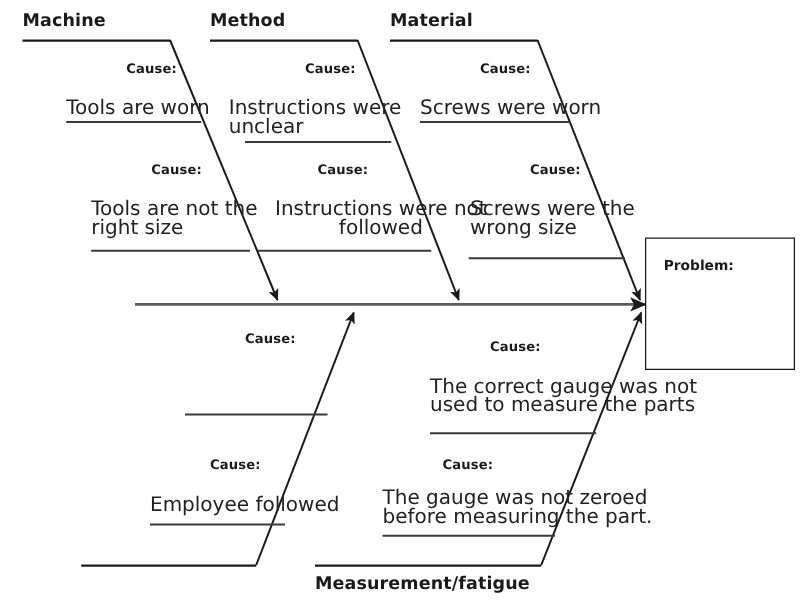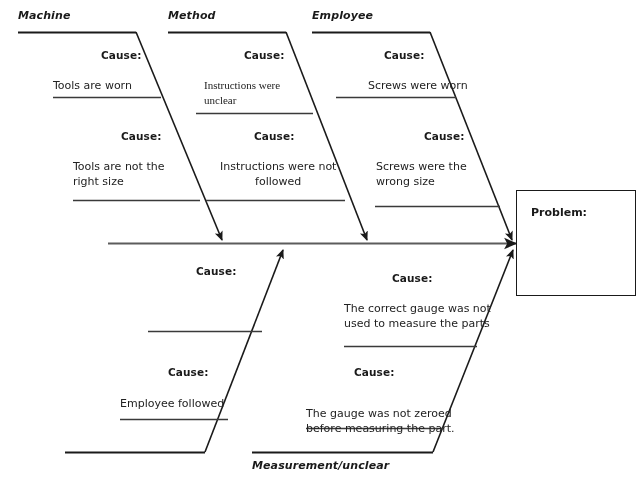--- a/index.html
+++ b/index.html
@@ -22,33 +22,32 @@
     top: 0;
     width: 644px;
     height: 484px;
   }
   .lbl {
     position: absolute;
     color: #1a1a1a;
     white-space: pre;
   }
   .cat-label {
-    font-size: 11px;
+    font-size: 14px;
     font-weight: bold;
     letter-spacing: 0.1px;
-    font-style: italic;
   }
   .cause-label {
     font-size: 10.5px;
     font-weight: bold;
     letter-spacing: 0.1px;
     margin-left: 48px;
   }
   .cause-text {
-    font-size: 11px;
+    font-size: 16px;
     font-weight: normal;
     line-height: 15px;
     color: #222222;
   }
   .problem-title {
     font-size: 11px;
     font-weight: bold;
     color: #1a1a1a;
   }
   .problem-text {
@@ -114,50 +113,50 @@
     <g>
       <line x1="148" y1="331.5" x2="262" y2="331.5" stroke="#3a3a3a" stroke-width="1.6"></line>
       <line x1="120" y1="419.5" x2="228" y2="419.5" stroke="#3a3a3a" stroke-width="1.6"></line>
       <line x1="344" y1="346.5" x2="477" y2="346.5" stroke="#3a3a3a" stroke-width="1.6"></line>
       <line x1="306" y1="428.5" x2="444" y2="428.5" stroke="#3a3a3a" stroke-width="1.6"></line>
     </g>
   </svg>
 
   <div class="lbl cat-label" style="left:18px; top:9px;">Machine</div>
   <div class="lbl cat-label" style="left:168px; top:9px;">Method</div>
-  <div class="lbl cat-label" style="left:312px; top:9px;">Employee</div>
+  <div class="lbl cat-label" style="left:312px; top:9px;">Material</div>
 
-  <div class="lbl cat-label" style="left:252px; top:459px;">Measurement/unclear</div>
+  <div class="lbl cat-label" style="left:252px; top:459px;">Measurement/fatigue</div>
 
   <div class="lbl cause-label" style="left:53px; top:49px;">Cause:</div>
   <div class="lbl cause-text" style="left:53px; top:78px;">Tools are worn</div>
 
   <div class="lbl cause-label" style="left:73px; top:130px;">Cause:</div>
   <div class="lbl cause-text" style="left:73px; top:159px;">Tools are not the<br>right size</div>
 
   <div class="lbl cause-label" style="left:196px; top:49px;">Cause:</div>
-  <div class="lbl cause-text" style="left:204px; top:78px;font-family:Liberation Serif, serif;">Instructions were<br>unclear</div>
+  <div class="lbl cause-text" style="left:183px; top:78px;">Instructions were<br>unclear</div>
 
   <div class="lbl cause-label" style="left:206px; top:130px;">Cause:</div>
   <div class="lbl cause-text" style="left:220px; top:159px;text-align:center;">Instructions were not<br>followed</div>
 
   <div class="lbl cause-label" style="left:336px; top:49px;">Cause:</div>
-  <div class="lbl cause-text" style="left:336px; top:78px;margin-left:32px;">Screws were worn</div>
+  <div class="lbl cause-text" style="left:336px; top:78px;">Screws were worn</div>
 
   <div class="lbl cause-label" style="left:376px; top:130px;">Cause:</div>
   <div class="lbl cause-text" style="left:376px; top:159px;">Screws were the<br>wrong size</div>
 
   <div class="lbl cause-label" style="left:148px; top:265px;">Cause:</div>
 
   <div class="lbl cause-label" style="left:120px; top:366px;">Cause:</div>
   <div class="lbl cause-text" style="left:120px; top:396px;">Employee followed</div>
 
   <div class="lbl cause-label" style="left:344px; top:272px;">Cause:</div>
   <div class="lbl cause-text" style="left:344px; top:301px;">The correct gauge was not<br>used to measure the parts</div>
 
   <div class="lbl cause-label" style="left:306px; top:366px;">Cause:</div>
-  <div class="lbl cause-text" style="left:306px; top:406px;">The gauge was not zeroed<br>before measuring the part.</div>
+  <div class="lbl cause-text" style="left:306px; top:390px;">The gauge was not zeroed<br>before measuring the part.</div>
 
   <div class="problem-box" style="left:516px; top:190px; width:120px; height:106px;">
     <div class="lbl problem-title" style="left:14px; top:15px;">Problem:</div>
   </div>
 
 </div>
 
 </body></html>

